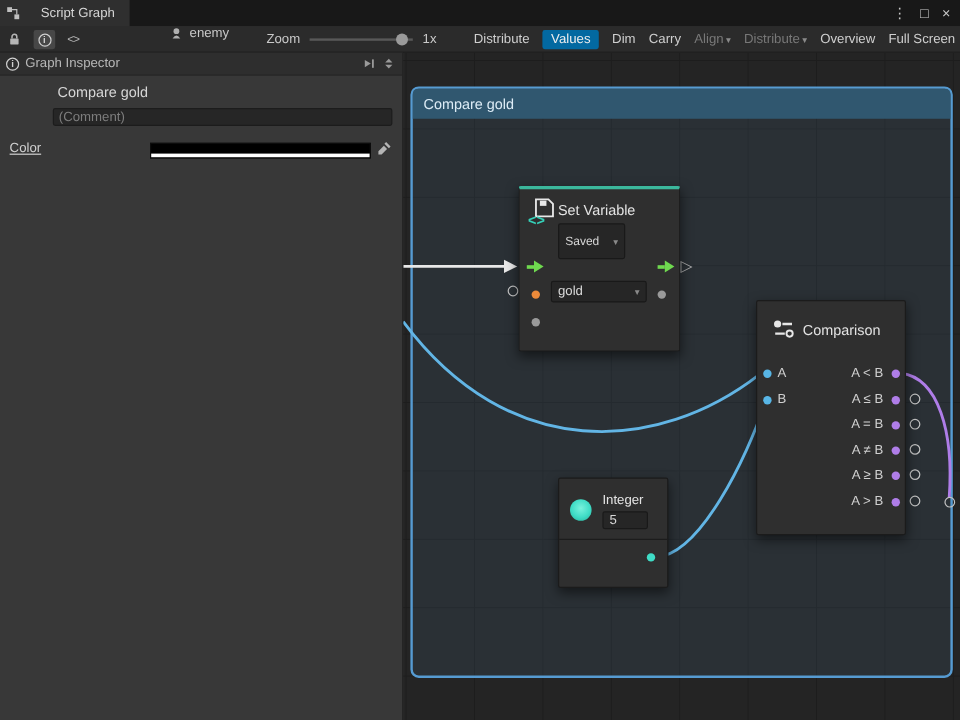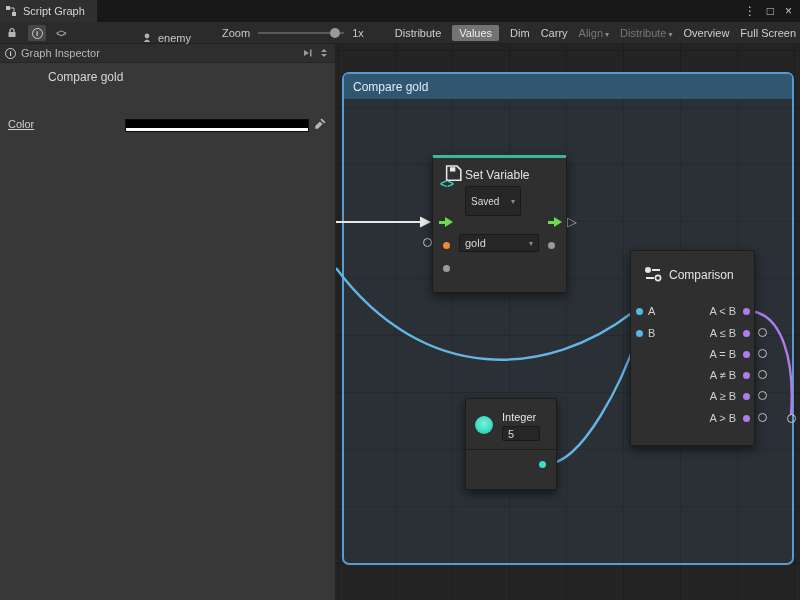--- a/index.html
+++ b/index.html
@@ -5,38 +5,38 @@
   * { box-sizing: border-box; margin: 0; padding: 0; }
   html,body { background:#111; }
   .app{
     position:relative; width:800px; height:600px; overflow:hidden;
     font-family:"Liberation Sans", sans-serif; background:#383838; color:#cfcfcf;
     -webkit-font-smoothing:antialiased;
   }
 
   
   .titlebar{position:absolute;left:0;top:0;right:0;height:22px;background:#181818;display:flex;align-items:center;}
-  .tab{height:22px;background:#2f2f2f;display:flex;align-items:center;gap:6px;padding:0 12px 0 5px;font-size:11px;color:#d6d6d6;}
+  .tab{height:22px;background:#2f2f2f;display:flex;align-items:center;gap:17px;padding:0 12px 0 5px;font-size:11px;color:#d6d6d6;}
   .win-controls{margin-left:auto;display:flex;align-items:center;gap:11px;padding-right:8px;color:#c8c8c8;font-size:12px;}
   .win-controls span{cursor:default;line-height:22px;}
 
   
   .toolbar{position:absolute;left:0;top:22px;right:0;height:22px;background:#2b2b2b;border-bottom:1px solid #1f1f1f;font-size:11px;color:#c9c9c9;}
   .tb-left{position:absolute;left:6px;top:0;height:22px;display:flex;align-items:center;gap:10px;}
   .tb-info-btn{width:18px;height:16px;background:#474747;border-radius:2px;display:flex;align-items:center;justify-content:center;}
   .info-circle{width:11px;height:11px;border:1px solid #d0d0d0;border-radius:50%;font-size:8px;color:#d0d0d0;display:inline-flex;align-items:center;justify-content:center;font-weight:bold;}
   .code-ic{font-size:10px;color:#b5b5b5;letter-spacing:-1px;}
-  .tb-enemy{position:absolute;left:141px;top:0;height:22px;display:flex;align-items:flex-end;gap:5px;}
+  .tb-enemy{position:absolute;left:141px;top:0;height:22px;display:flex;align-items:flex-start;gap:5px;}
   .tb-zoom{position:absolute;left:222px;top:0;height:22px;display:flex;align-items:center;gap:8px;}
   .zoom-slider{position:relative;width:86px;height:12px;}
   .zoom-track{position:absolute;left:0;right:0;top:5px;height:2px;background:#585858;}
   .zoom-handle{position:absolute;left:72px;top:1px;width:10px;height:10px;border-radius:50%;background:#9a9a9a;}
   .tb-right{position:absolute;right:4px;top:0;height:22px;display:flex;align-items:center;gap:11px;}
   .tbtn{color:#cfcfcf;white-space:nowrap;}
-  .tbtn.sel{background:#737373;color:#eeeeee;padding:2px 7px;border-radius:2px;}
+  .tbtn.sel{background:#0369a1;color:#eeeeee;padding:2px 7px;border-radius:2px;}
   .tbtn.dis{color:#787878;}
   .dd-arrow{font-size:8px;color:#8a8a8a;margin-left:2px;}
 
   
   .inspector{position:absolute;left:0;top:44px;width:336px;bottom:0;background:#383838;border-right:1px solid #242424;}
   .insp-header{position:absolute;left:0;top:0;right:0;height:19px;background:#2e2e2e;border-bottom:1px solid #262626;display:flex;align-items:center;gap:5px;padding:0 5px;font-size:11px;color:#b8b8b8;}
   .insp-header .spacer{flex:1;}
   .insp-title{position:absolute;left:48px;top:26px;font-size:12px;color:#d6d6d6;}
   .comment-input{position:absolute;left:44px;top:46px;width:283px;height:15px;background:#262626;border:1px solid #1c1c1c;border-radius:2px;color:#dddddd;font-size:11px;padding:0 4px;font-family:"Liberation Sans",sans-serif;}
   .comment-input::placeholder{color:#7d7d7d;}
@@ -187,20 +187,21 @@
       <span>
         <svg width="12" height="12" viewBox="0 0 12 12">
             <path d="M6,2 L9,5 L3,5 z" fill="#9a9a9a"></path>
             <path d="M3,7 L9,7 L6,10 z" fill="#9a9a9a"></path>
           </svg>
       </span>
     </div>
 
     <div class="insp-title">Compare gold</div>
 
+    <input class="comment-input" type="text" placeholder="(Comment)" style="">
 
     <div class="color-label">Color</div>
     <div class="color-swatch">
       <div class="color-alpha"></div>
     </div>
     <span class="eyedropper">
       <svg width="14" height="14" viewBox="0 0 12 12">
           <path d="M7.5,1.2 l3.2,3.2 -1.2,1.2 -3.2,-3.2 z M5.9,3.8 L2,7.7 V10 h2.3 L8.2,6.1 z" fill="#b5b5b5"></path>
         </svg>
     </span>

